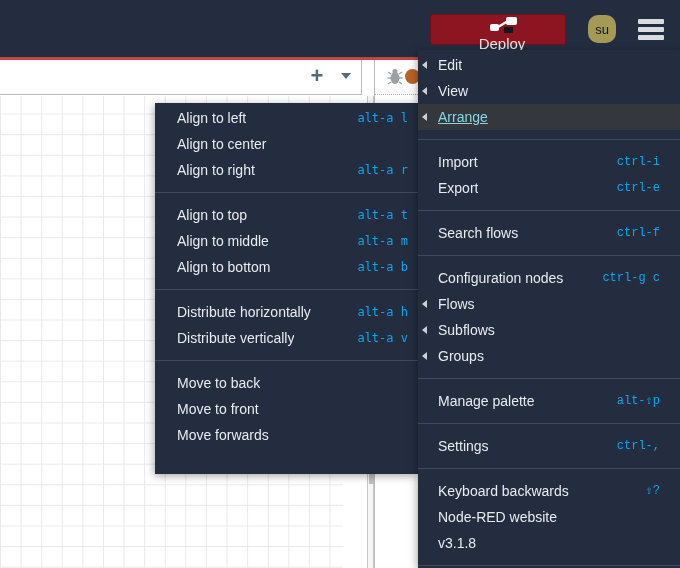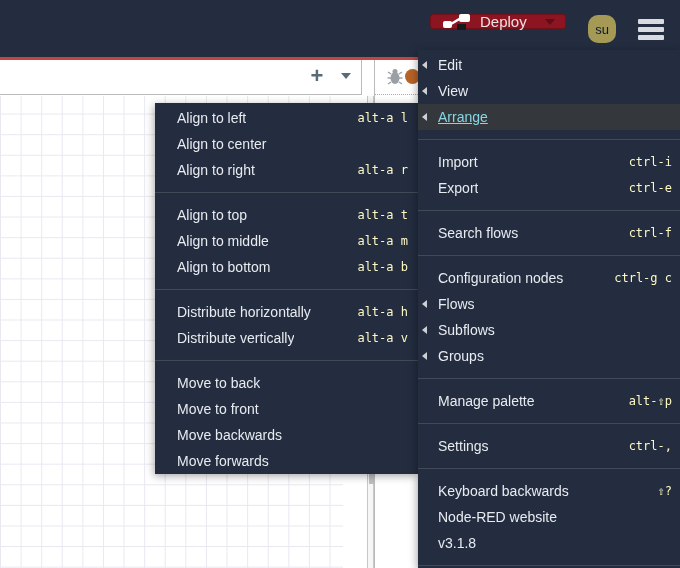--- a/index.html
+++ b/index.html
@@ -3,23 +3,23 @@
 <meta charset="utf-8">
 <style>
   html,body{margin:0;padding:0;}
   #app{position:relative;width:680px;height:568px;overflow:hidden;
        font-family:"Liberation Sans",sans-serif;background:#fff;}
 
   
   .header{position:absolute;left:0;top:0;width:680px;height:57px;background:#232d3f;}
   .red-line{position:absolute;left:0;top:57px;width:680px;height:3px;background:#c34543;}
 
-  .deploy-btn{position:absolute;left:430px;top:14px;width:136px;height:15px;
+  .deploy-btn{position:absolute;left:430px;top:14px;width:136px;height:31px;
     background:#8c1521;border:1px solid #701018;border-radius:3px;box-sizing:border-box;
-    display:flex;align-items:center;cursor:pointer;}
+    display:flex;align-items:center;cursor:pointer;flex-direction:column;}
   .deploy-icon{margin-left:11px;width:30px;height:20px;flex:0 0 auto;}
   .deploy-label{color:#efe2e4;font-size:15px;margin-left:8px;}
   .deploy-caret{margin-left:auto;margin-right:10px;width:0;height:0;
     border-left:5px solid transparent;border-right:5px solid transparent;
     border-top:6px solid #5d0e16;}
 
   .avatar{position:absolute;left:588px;top:15px;width:28px;height:28px;background:#a59a55;
     border-radius:10px;color:#0f172a;font-size:13px;display:flex;align-items:center;
     justify-content:center;cursor:pointer;}
   .hamburger{position:absolute;left:638px;top:19px;width:26px;height:22px;cursor:pointer;}
@@ -61,22 +61,22 @@
   .sub-menu{left:155px;top:103px;width:263px;height:371px;}
 
   .menu-item{position:relative;height:26px;line-height:26px;color:#e8ebf0;font-size:14px;
     cursor:pointer;display:flex;}
   .menu-item.active{background:#34383d;}
   .menu-item.active .mi-label{color:#86d7e3;text-decoration:underline;}
   .mi-label{white-space:nowrap;overflow:hidden;}
   .main-menu .mi-label{padding-left:20px;}
   .sub-menu .mi-label{padding-left:22px;}
   .mi-shortcut{margin-left:auto;font-family:"DejaVu Sans Mono",monospace;font-size:12px;
-    color:#fef9c3;}
-  .main-menu .mi-shortcut{padding-right:8px;}
+    color:#0ea5e9;}
+  .main-menu .mi-shortcut{padding-right:20px;font-family:Liberation Mono, monospace;}
   .sub-menu .mi-shortcut{padding-right:10px;}
   .sub-arrow{position:absolute;left:4px;top:9px;width:0;height:0;
     border-top:4px solid transparent;border-bottom:4px solid transparent;
     border-right:5px solid #ccd0d4;}
   .menu-sep{height:0;border-top:1px solid #414b58;margin:9px 0;}
 </style>
 </head>
 <body>
 
 <div id="app">
@@ -167,23 +167,20 @@
         <span class="mi-shortcut">alt-a v</span>
       </div>
       <div class="menu-sep"></div>
       <div class="menu-item">
         <span class="mi-label">Move to back</span>
       </div>
       <div class="menu-item">
         <span class="mi-label">Move to front</span>
       </div>
       <div class="menu-item">
-        <span class="mi-label">Move backwards</span>
-      </div>
-      <div class="menu-item">
         <span class="mi-label">Move forwards</span>
       </div>
     </div>
 
   <div class="menu main-menu" id="main-menu">
       <div class="menu-item">
         <span class="sub-arrow"></span>
         <span class="mi-label">Edit</span>
       </div>
       <div class="menu-item">

